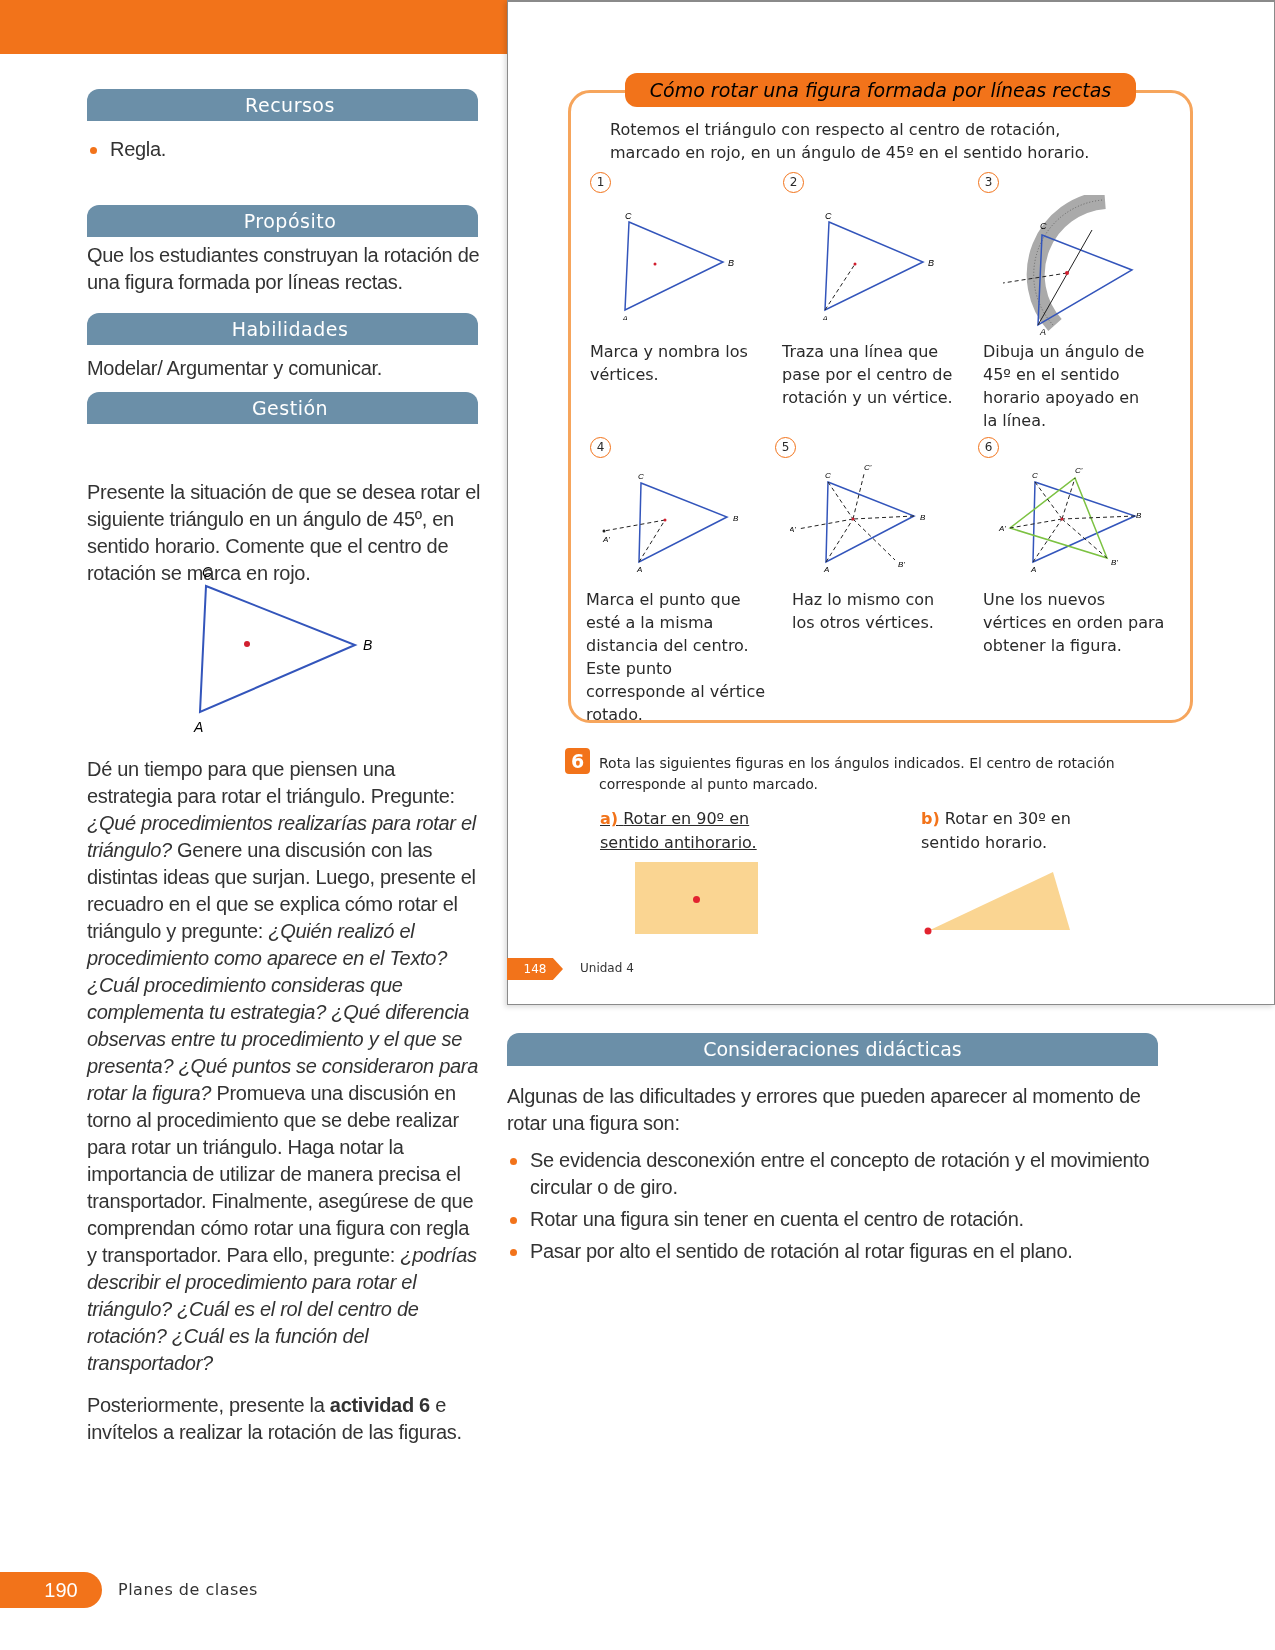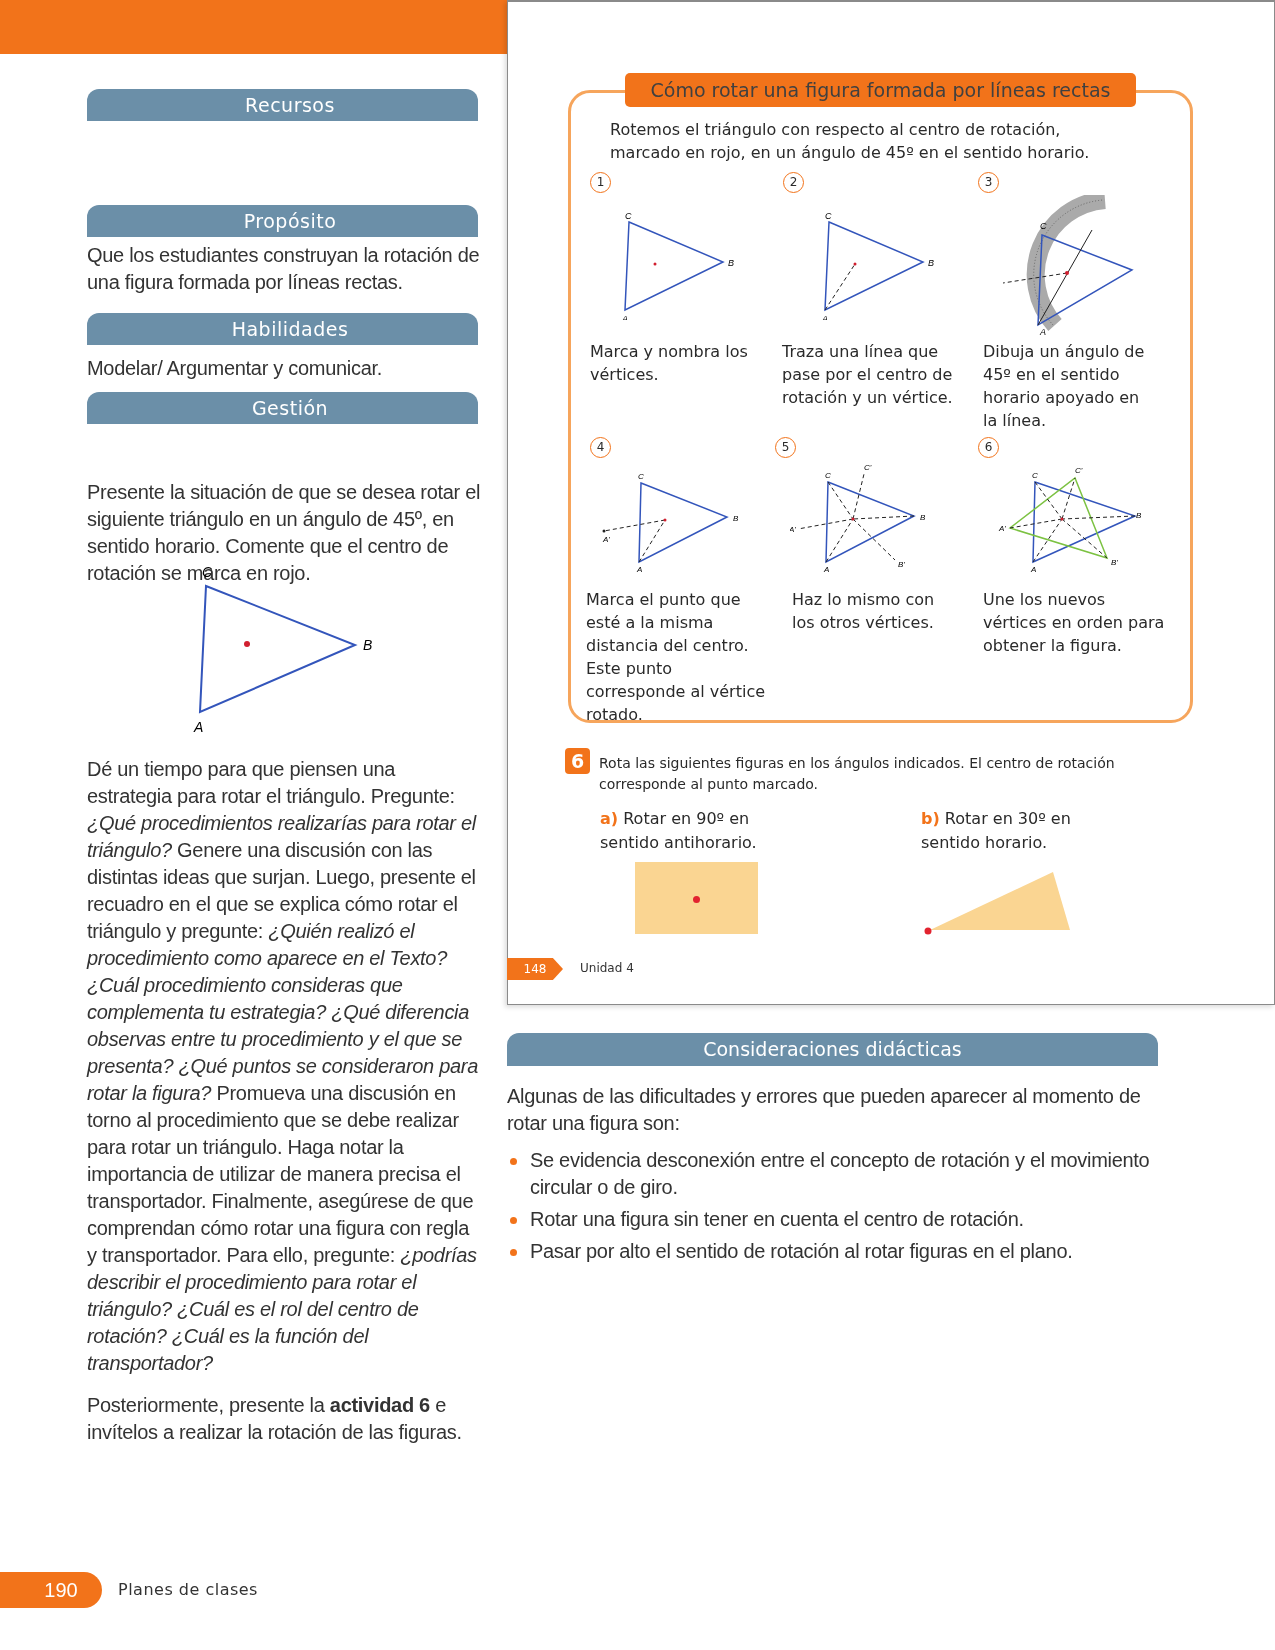--- a/index.html
+++ b/index.html
@@ -15,22 +15,22 @@
   .lp i { font-style:italic; }
   .lp b { font-weight:bold; }
   .bullets { list-style:none; }
   .bullets li { position:relative; padding-left:23px; }
   .bullets li::before { content:""; position:absolute; left:3px; top:11px; width:7px; height:7px; border-radius:50%; background:#f2731a; }
 
   
   .student-page { position:absolute; left:507px; top:0; width:768px; height:1005px; border:1.5px solid #8a8a8a; border-top:2px solid #8a8a8a; background:#fff; box-shadow:-2px 2px 5px rgba(0,0,0,0.15); }
   .sp { font-family:"DejaVu Sans", sans-serif; color:#2a2a2a; }
   .howto-box { position:absolute; left:568px; top:90px; width:625px; height:633px; border:3px solid #f6a55c; border-radius:22px; }
-  .howto-title { position:absolute; left:625px; top:73px; width:511px; height:34px; background:#f2731a; color:#404040; border-radius:5px;
-    font-size:19px; line-height:34px; text-align:center; font-family:"DejaVu Sans", sans-serif; }
+  .howto-title { position:absolute; left:625px; top:73px; width:511px; height:34px; background:#f2731a; color:#000000; border-radius:12px;
+    font-size:19px; line-height:34px; text-align:center; font-family:"DejaVu Sans", sans-serif;font-style:italic; }
   .howto-intro { position:absolute; left:610px; top:118px; width:520px; font-size:16px; line-height:23px; }
   .step-num { position:absolute; width:21px; height:21px; border:1.5px solid #f2731a; border-radius:50%; font-size:12px; line-height:18px; text-align:center; color:#2a2a2a; }
   .step-text { position:absolute; font-size:16px; line-height:23px; }
   .step-fig { position:absolute; }
   .act-badge { position:absolute; left:565px; top:748px; width:25px; height:26px; background:#f2731a; color:#fff; border-radius:4px; font-size:19px; font-weight:bold; text-align:center; line-height:26px; }
   .act-text { position:absolute; left:599px; top:753px; width:560px; font-size:14px; line-height:21px; }
   .sub-item { position:absolute; font-size:16px; line-height:24px; }
   .sub-item .lbl { color:#f2731a; font-weight:bold; }
   .foot-tab { position:absolute; left:507px; top:958px; width:56px; height:22px; background:#f2731a; color:#fff; font-size:12px; line-height:22px; text-align:center; clip-path:polygon(0 0, 82% 0, 100% 50%, 82% 100%, 0 100%); }
   .foot-unit { position:absolute; left:580px; top:961px; font-size:12px; color:#333; }
@@ -41,20 +41,21 @@
   .page-tab { position:absolute; left:0; top:1572px; width:102px; height:36px; background:#f2731a; color:#fff; border-radius:0 18px 18px 0; font-size:20px; line-height:36px; text-align:center; padding-left:20px; }
   .page-label { position:absolute; left:118px; top:1580px; font-size:16px; color:#333; letter-spacing:0.5px; font-family:"DejaVu Sans", sans-serif; }
 </style>
 </head>
 <body>
 
 <div class="top-band"></div>
 
 <div class="sec-head" style="top:89px;">Recursos</div>
 <ul class="lp bullets" style="top:131px;">
+  <li style="margin-top:5px;">Regla.</li>
 </ul>
 
 <div class="sec-head" style="top:205px;">Propósito</div>
 <p class="lp" style="top:242px;">Que los estudiantes construyan la rotación de una figura formada por líneas rectas.</p>
 
 <div class="sec-head" style="top:313px;">Habilidades</div>
 <p class="lp" style="top:355px;">Modelar/ Argumentar y comunicar.</p>
 
 <div class="sec-head" style="top:392px;">Gestión</div>
 <p class="lp" style="top:442px;margin-top:37px;">Presente la situación de que se desea rotar el siguiente triángulo en un ángulo de 45º, en sentido horario. Comente que el centro de rotación se marca en rojo.</p>
@@ -164,21 +165,21 @@
   <text x="36" y="112" font-size="8" font-style="italic">A</text>
   <text x="4" y="71" font-size="8" font-style="italic">A'</text>
 </svg>
 
 <p class="step-text sp" style="left:586px; top:588px; width:190px;">Marca el punto que esté a la misma distancia del centro. Este punto corresponde al vértice rotado.</p>
 <p class="step-text sp" style="left:792px; top:588px; width:160px;">Haz lo mismo con los otros vértices.</p>
 <p class="step-text sp" style="left:983px; top:588px; width:185px;">Une los nuevos vértices en orden para obtener la figura.</p>
 
 <div class="act-badge sp">6</div>
 <p class="act-text sp">Rota las siguientes figuras en los ángulos indicados. El centro de rotación corresponde al punto marcado.</p>
-<div class="sub-item sp" style="left:600px; top:807px; width:200px;">
+<div class="sub-item sp" style="left:600px; top:807px; width:200px;text-decoration:underline;">
   <span class="lbl">a)</span>
   <span>Rotar en 90º en sentido antihorario.</span>
 </div>
 <div class="sub-item sp" style="left:921px; top:807px; width:175px;">
   <span class="lbl">b)</span>
   <span>Rotar en 30º en sentido horario.</span>
 </div>
 <div style="position:absolute; left:635px; top:862px; width:123px; height:72px; background:#fad592;">
   <div style="position:absolute; left:58px; top:34px; width:7px; height:7px; border-radius:50%; background:#e2232f;"></div>
 </div>

